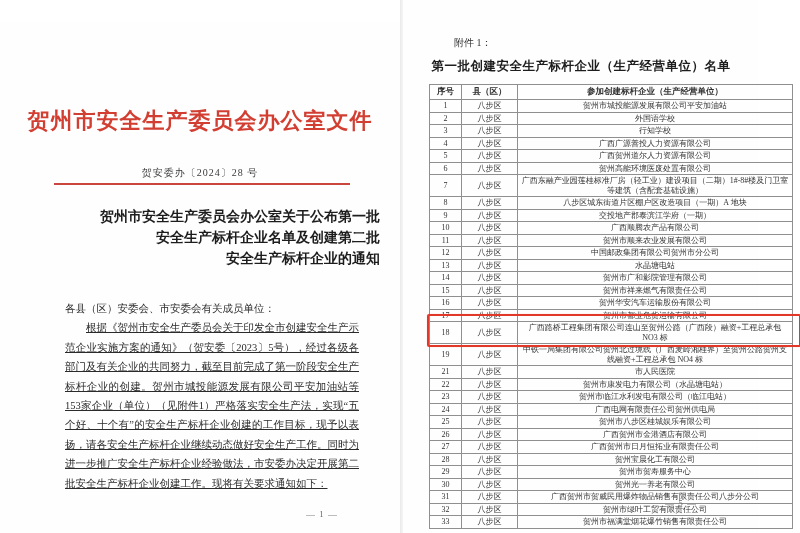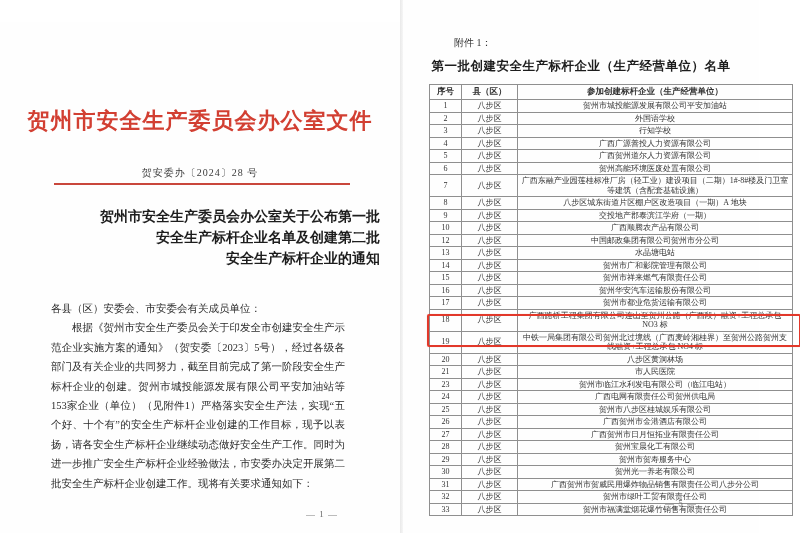--- a/index.html
+++ b/index.html
@@ -45,26 +45,26 @@
     width: 296px; height: 2px;
     background: var(--red-line);
   }
   .doc-title {
     position: absolute; top: 184px; left: 20px; width: 360px;
     text-align: right;
     font-size: 14px; font-weight: bold; color: #1d1d1d;
     line-height: 21px;
   }
   .doc-body {
-    position: absolute; top: 277px; left: 51px; width: 294px;
+    position: absolute; top: 277px; left: 65px; width: 294px;
     font-size: 10.5px; line-height: 19.4px;
     color: #2b2b2b;
     text-align: justify;
   }
-  .doc-body .para { text-indent: 2em; }
+  .doc-body .para { text-indent: 2em; text-decoration: underline; }
   .page-num {
     position: absolute; left: 0; width: 100%;
     text-align: right; padding-right: 62px;
     font-size: 9px; color: #6a6a6a; letter-spacing: 1px;
   }
   .page-left  .page-num { top: 487px; }
   .page-right .page-num { top: 498px; }
 
   
   .attachment-label {
@@ -184,20 +184,25 @@
     <td>9</td>
     <td>八步区</td>
     <td>交投地产郡泰滨江学府（一期）</td>
   </tr>
         <tr>
     <td>10</td>
     <td>八步区</td>
     <td>广西顺腾农产品有限公司</td>
   </tr>
         <tr>
+    <td>11</td>
+    <td>八步区</td>
+    <td>贺州市顺来农业发展有限公司</td>
+  </tr>
+        <tr>
     <td>12</td>
     <td>八步区</td>
     <td>中国邮政集团有限公司贺州市分公司</td>
   </tr>
         <tr>
     <td>13</td>
     <td>八步区</td>
     <td>水晶塘电站</td>
   </tr>
         <tr>
@@ -224,28 +229,28 @@
     <td>18</td>
     <td>八步区</td>
     <td>广西路桥工程集团有限公司连山至贺州公路（广西段）融资+工程总承包 NO3 标</td>
   </tr>
         <tr>
     <td>19</td>
     <td>八步区</td>
     <td>中铁一局集团有限公司贺州北过境线（广西麦岭湘桂界）至贺州公路贺州支线融资+工程总承包 NO4 标</td>
   </tr>
         <tr>
-    <td>20</td>
-    <td>八步区</td>
-    <td>八步区黄洞林场</td>
-  </tr>
-        <tr>
     <td>21</td>
     <td>八步区</td>
     <td>市人民医院</td>
+  </tr>
+        <tr>
+    <td>22</td>
+    <td>八步区</td>
+    <td>贺州市康发电力有限公司（水晶塘电站）</td>
   </tr>
         <tr>
     <td>23</td>
     <td>八步区</td>
     <td>贺州市临江水利发电有限公司（临江电站）</td>
   </tr>
         <tr>
     <td>24</td>
     <td>八步区</td>
     <td>广西电网有限责任公司贺州供电局</td>

